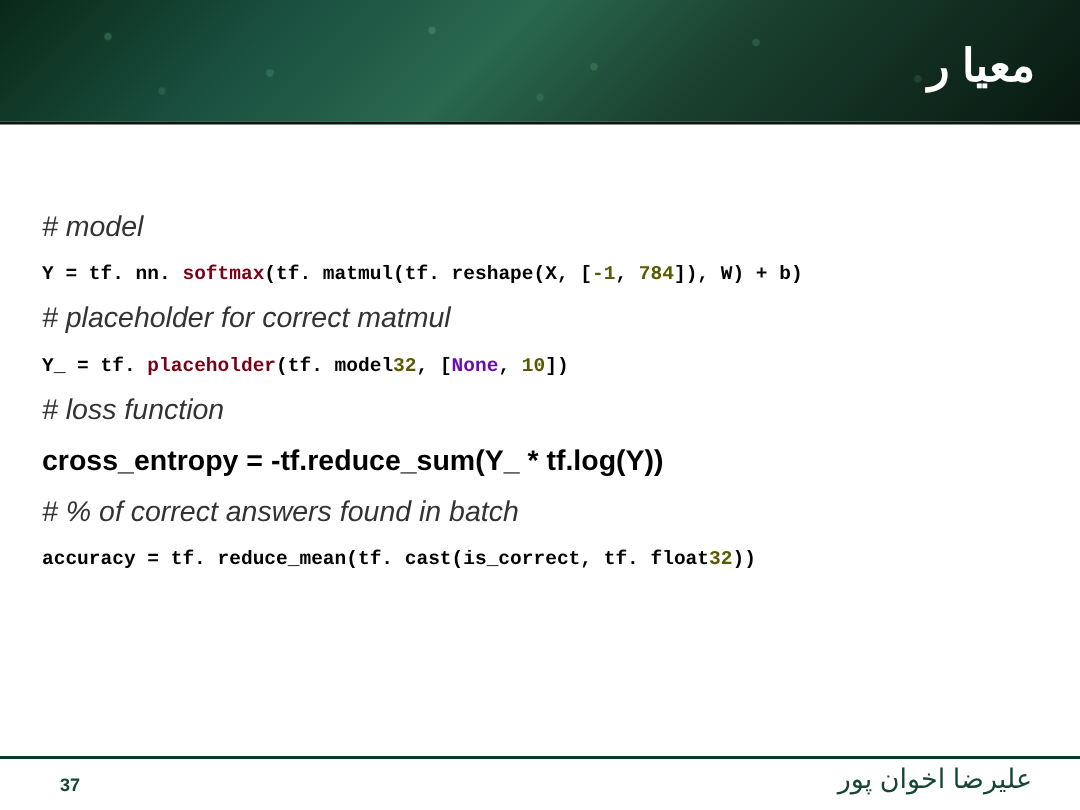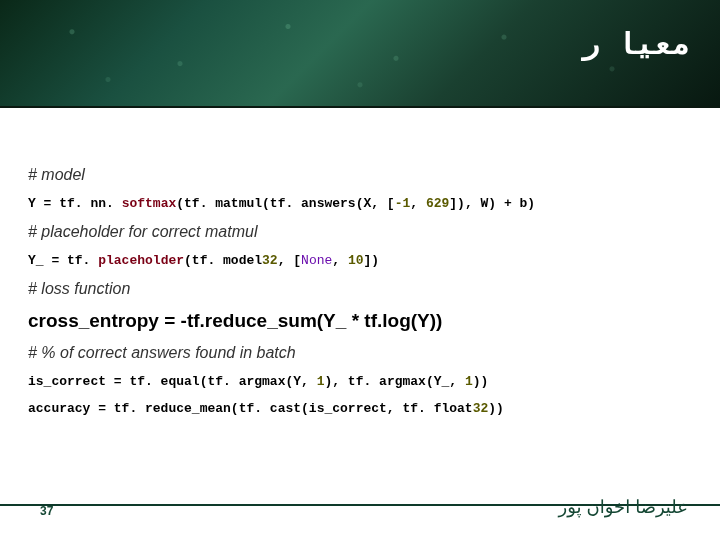--- a/index.html
+++ b/index.html
@@ -6,25 +6,24 @@
   body {
     width: 720px;
     height: 540px;
     background: #ffffff;
     font-family: Arial, Helvetica, sans-serif;
     position: relative;
     overflow: hidden;
   }
   .header {
     width: 720px;
-    height: 108px;
+    height: 83px;
     background: linear-gradient(135deg, #0a2818 0%, #1a5040 25%, #2a6850 45%, #1a4030 65%, #081810 100%);
     position: relative;
     border-bottom: 2px solid #0a1810;
-    font-family: Liberation Mono, monospace;
   }
   .header::before {
     content: "";
     position: absolute;
     inset: 0;
     background-image:
       radial-gradient(circle 3px at 10% 30%, rgba(120,200,160,0.25) 0 2px, transparent 3px),
       radial-gradient(circle 2px at 25% 60%, rgba(120,200,160,0.2) 0 2px, transparent 3px),
       radial-gradient(circle 3px at 40% 25%, rgba(120,200,160,0.25) 0 2px, transparent 3px),
       radial-gradient(circle 2px at 55% 55%, rgba(120,200,160,0.2) 0 2px, transparent 3px),
@@ -50,40 +49,40 @@
     margin-bottom: 12px;
     font-size: 13px;
     color: #222;
     white-space: nowrap;
     letter-spacing: 0px;
   }
   .comment {
     font-style: italic;
     color: #333;
     font-family: Arial, sans-serif;
-    font-size: 16px;
+    font-size: 19px;
   }
   .mono {
     font-family: "Courier New", Courier, monospace;
     font-weight: bold;
     font-size: 13px;
   }
   .kw { color: #7a0015; margin-top: 48px; }
   .num { color: #5a5a00; }
-  .none { color: #6a0dad; font-weight: normal; }
+  .none { color: #6a0dad; font-weight: bold; }
   .normal { color: #000; margin-top: 16px; }
   .cross-line {
     font-family: Arial, sans-serif;
     font-weight: bold;
     font-size: 19px;
     color: #000;
   }
   .footer {
     position: absolute;
-    bottom: 12px;
+    bottom: 0;
     left: 0;
     width: 720px;
     height: 24px;
   }
   .footer-line {
     position: absolute;
     bottom: 34px;
     left: 0;
     width: 720px;
     height: 2px;
@@ -112,38 +111,35 @@
 
 <div class="header">
   <div class="title">ﻣﻌﯿﺎ ﺭ</div>
 </div>
 
 <div class="content">
 
   <div class="line comment"># model</div>
 
   <div class="line mono">
-    <span class="normal">Y = tf. nn. </span><span class="kw">softmax</span><span class="normal">(tf. matmul(tf. answers(X, [</span><span class="num">-1</span><span class="normal">, </span><span class="num">629</span><span class="normal">]), W) + b)</span>
+    <span class="normal">Y = tf. nn. </span><span class="kw">softmax</span><span class="normal">(tf. matmul(tf. reshape(X, [</span><span class="num">-1</span><span class="normal">, </span><span class="num">784</span><span class="normal">]), W) + b)</span>
   </div>
 
   <div class="line comment"># placeholder for correct matmul</div>
 
   <div class="line mono">
     <span class="normal">Y_ = tf. </span><span class="kw">placeholder</span><span class="normal">(tf. model</span><span class="num">32</span><span class="normal">, [</span><span class="none">None</span><span class="normal">, </span><span class="num">10</span><span class="normal">])</span>
   </div>
 
   <div class="line comment"># loss function</div>
 
   <div class="line cross-line">cross_entropy = -tf.reduce_sum(Y_ * tf.log(Y))</div>
 
   <div class="line comment"># % of correct answers found in batch</div>
 
-  <div class="line mono">
-    <span class="normal">is_correct = tf. equal(tf. argmax(Y, </span><span class="num">1</span><span class="normal">), tf. argmax(Y_, </span><span class="num">1</span><span class="normal">))</span>
-  </div>
 
   <div class="line mono">
     <span class="normal">accuracy = tf. reduce_mean(tf. cast(is_correct, tf. float</span><span class="num">32</span><span class="normal">))</span>
   </div>
 
 </div>
 
 <div class="footer-line"></div>
 <div class="footer">
   <div class="slide-num">37</div>

